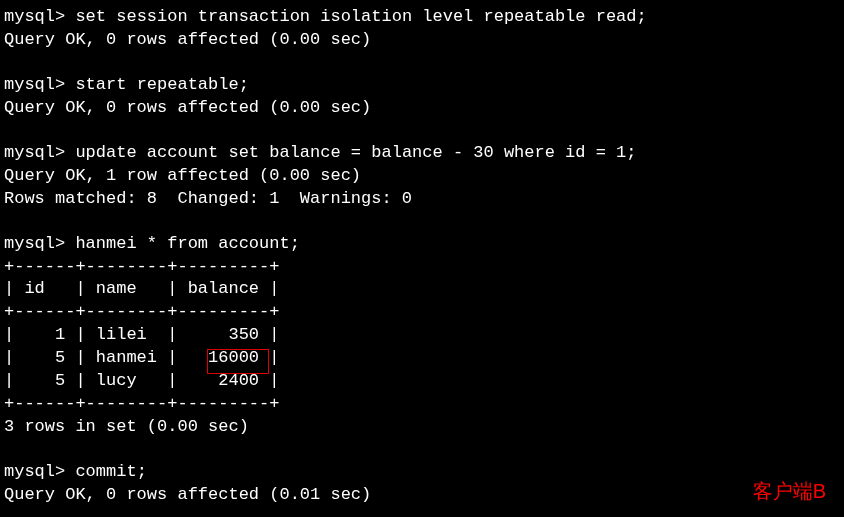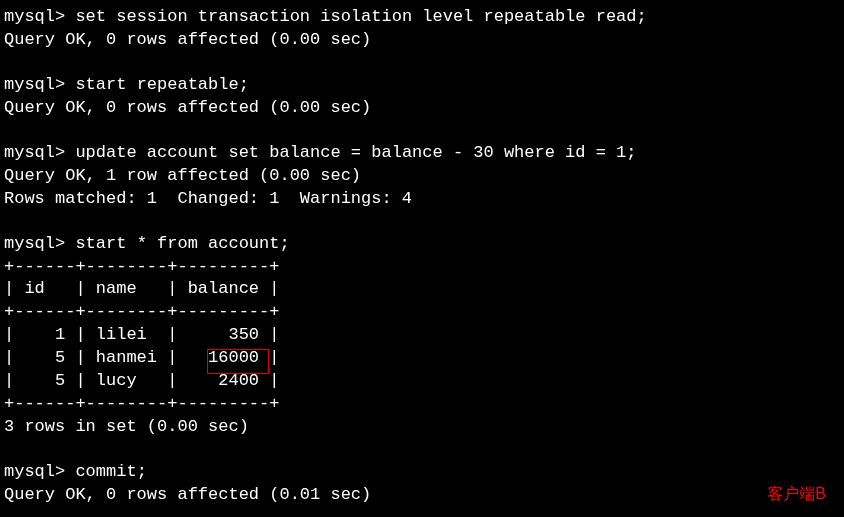--- a/index.html
+++ b/index.html
@@ -27,45 +27,45 @@
     }
     .highlight-box {
       position: absolute;
       border: 1px solid #d00;
       pointer-events: none;
     }
     .client-label {
       position: absolute;
       color: #f00;
       font-family: 'SimSun', 'Microsoft YaHei', sans-serif;
-      font-size: 16px;
+      font-size: 20px;
       bottom: 12px;
       right: 18px;
     }
     .blank {
       height: 22px;
     }
   </style>
 </head>
 <body>
 
 <div class="line"><span class="prompt">mysql&gt;</span> <span>set session transaction isolation level repeatable read;</span></div>
 <div class="line">Query OK, 0 rows affected (0.00 sec)</div>
 <div class="blank"></div>
 
 <div class="line"><span class="prompt">mysql&gt;</span> <span>start repeatable;</span></div>
 <div class="line">Query OK, 0 rows affected (0.00 sec)</div>
 <div class="blank"></div>
 
 <div class="line"><span class="prompt">mysql&gt;</span> <span>update account set balance = balance - 30 where id = 1;</span></div>
 <div class="line">Query OK, 1 row affected (0.00 sec)</div>
-<div class="line">Rows matched: 1  Changed: 1  Warnings: 4</div>
+<div class="line">Rows matched: 8  Changed: 1  Warnings: 0</div>
 <div class="blank"></div>
 
-<div class="line"><span class="prompt">mysql&gt;</span> <span>start * from account;</span></div>
+<div class="line"><span class="prompt">mysql&gt;</span> <span>hanmei * from account;</span></div>
 <div class="line">+------+--------+---------+</div>
 <div class="line">| id   | name   | balance |</div>
 <div class="line">+------+--------+---------+</div>
 <div class="line">|    1 | lilei  |     350 |</div>
 <div class="line">|    5 | hanmei |   16000 |</div>
 <div class="line">|    5 | lucy   |    2400 |</div>
 <div class="line">+------+--------+---------+</div>
 <div class="line">3 rows in set (0.00 sec)</div>
 <div class="blank"></div>
 

